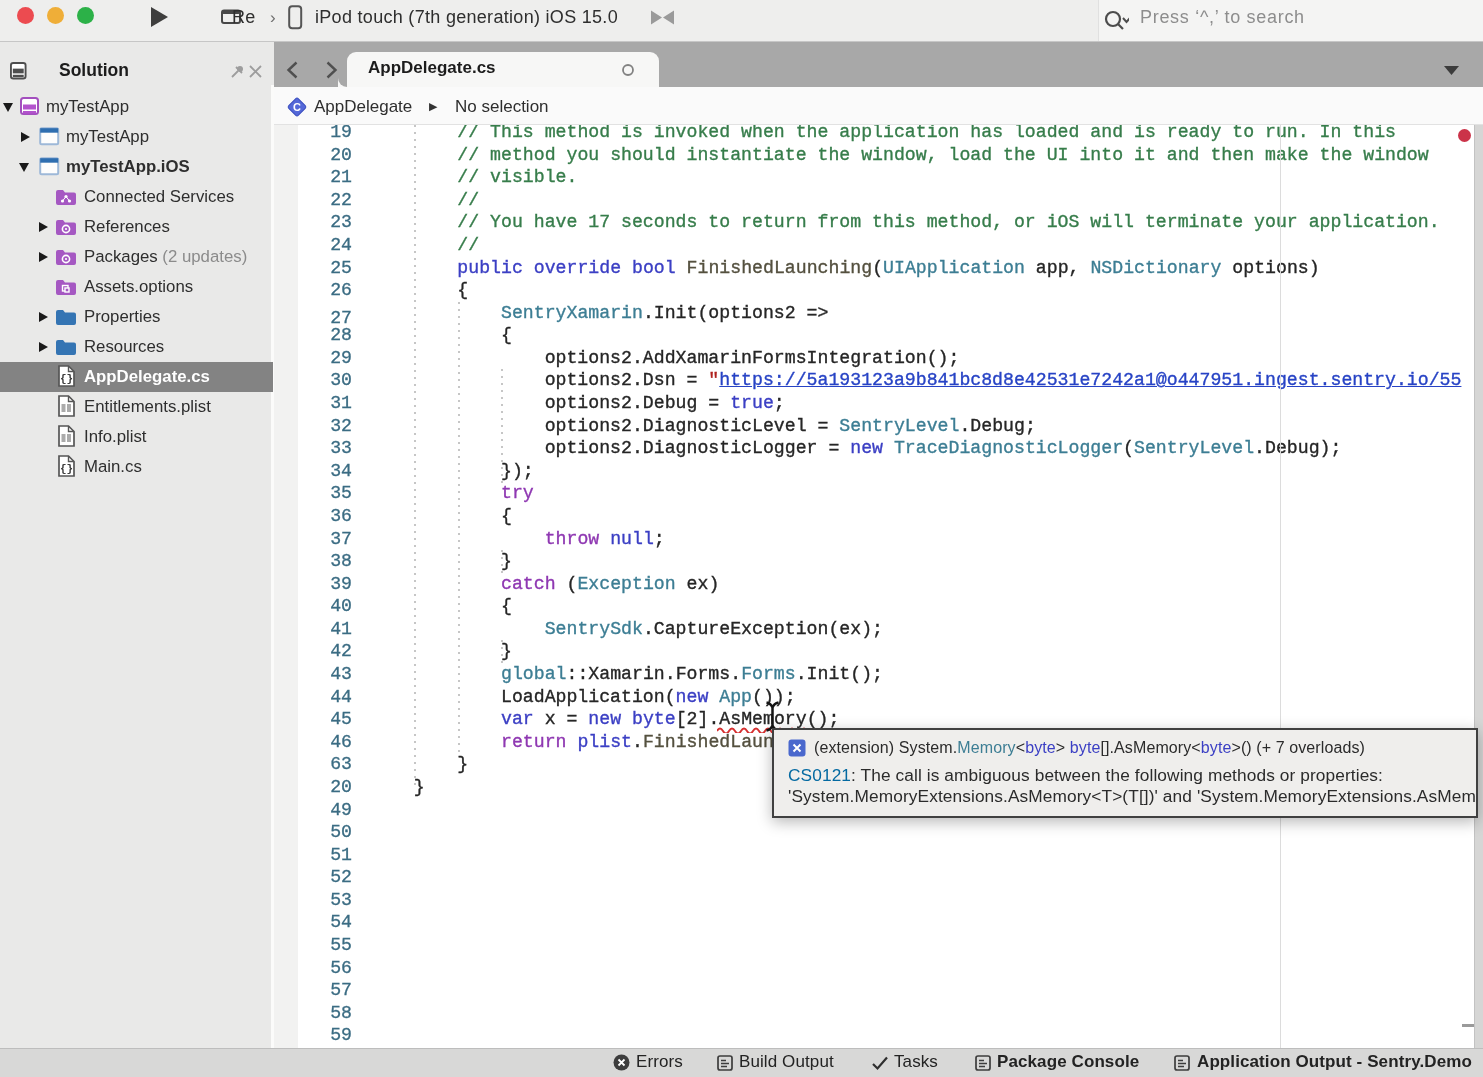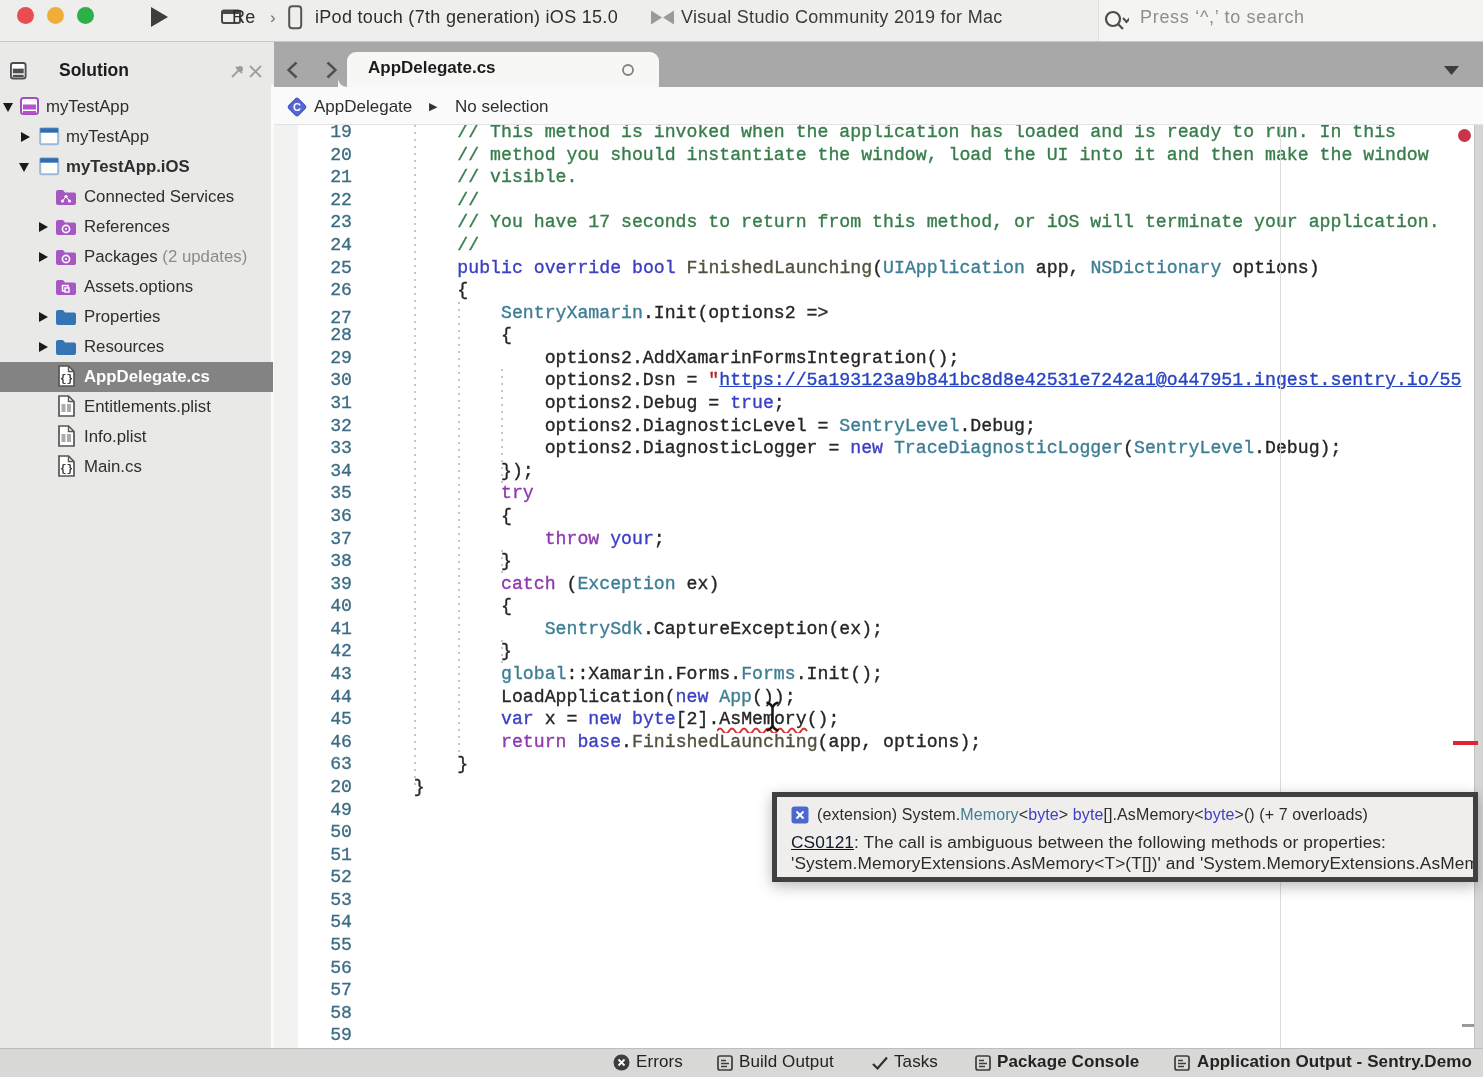--- a/index.html
+++ b/index.html
@@ -34,21 +34,21 @@
      font-family:"Liberation Mono",monospace;font-size:18.2px;color:#3b6c83;-webkit-text-stroke:0.3px;}
   .c{color:#377d4b;}  
   .k{color:#3b3fc4;}  
   .f{color:#8f38b2;}  
   .t{color:#3d7e94;}  
   .m{color:#54503f;}  
   .s{color:#b0231f;}  
   .u{color:#2743c5;text-decoration:underline;}
   .guide{position:absolute;width:2px;background:repeating-linear-gradient(to bottom,#c6c6c6 0 2px,transparent 2px 7px);}
   
-  #tip{left:772px;top:792px;width:706px;height:90px;background:#efeeec;border:5px solid #404040;
+  #tip{left:772px;top:728px;width:706px;height:90px;background:#efeeec;border:2px solid #404040;
        box-shadow:0 4px 14px rgba(0,0,0,.28);box-sizing:border-box;font-size:17.3px;letter-spacing:0.1px;color:#2b2b2b;overflow:hidden;}
   
   #bottombar{left:0;top:1048px;width:1483px;height:29px;background:#d8d8d7;border-top:1px solid #bdbdbd;box-sizing:border-box;}
   .bb-item{position:absolute;top:0;height:28px;line-height:28px;font-size:17px;letter-spacing:0.1px;color:#232323;white-space:nowrap;}
 #code i{font-style:normal}
 </style>
 </head>
 <body>
 <div id="app">
 
@@ -66,21 +66,20 @@
     </svg>
   <div class="abs tb-txt" style="left:232px;">Re</div>
   <div class="abs" style="left:270px;top:8px;font-size:17px;color:#6e6e6e;">›</div>
   <svg class="abs" style="left:288px;top:5px;" width="15" height="25">
       <rect x="1.2" y="1.2" width="12" height="22" rx="3" fill="none" stroke="#555" stroke-width="2"></rect>
     </svg>
   <div class="abs tb-txt" style="left:315px;">iPod touch (7th generation) iOS 15.0</div>
   <svg class="abs" style="left:650px;top:8px;" width="25" height="19">
       <path d="M1 2.5 L12 9.5 L1 16.5 Z M24 2.5 L13 9.5 L24 16.5 Z" fill="#9a9a9a"></path>
     </svg>
-  <div class="abs tb-txt" style="left:681px;color:#3a3a3a;">Visual Studio Community 2019 for Mac</div>
   <svg class="abs" style="left:1103px;top:9px;" width="26" height="24">
       <circle cx="10" cy="10" r="7" fill="none" stroke="#4c4c4c" stroke-width="2.2"></circle>
       <line x1="15" y1="15" x2="20" y2="20" stroke="#4c4c4c" stroke-width="2.2"></line>
       <path d="M20 9 l3.5 4 l3.5 -4" fill="none" stroke="#4c4c4c" stroke-width="2"></path>
     </svg>
   <div class="abs tb-txt" style="left:1140px;color:#8d8d8d;letter-spacing:0.7px;">Press ‘^,’ to search</div>
 
   <div id="sidebar" class="abs"></div>
     <div class="abs" style="left:271px;top:85px;width:3px;height:963px;background:#fbfbfa;"></div>
   <div id="sbrows" class="abs" style="left:0;top:42px;width:273px;height:1006px;overflow:hidden;">
@@ -267,39 +266,39 @@
         <div class="codeline" style="top:289.64px">                options2.DiagnosticLevel = <i class="t">SentryLevel</i>.Debug;</div>
         <div class="lnum" style="top:312.22px">33</div>
         <div class="codeline" style="top:312.22px">                options2.DiagnosticLogger = <i class="k">new</i> <i class="t">TraceDiagnosticLogger</i>(<i class="t">SentryLevel</i>.Debug);</div>
         <div class="lnum" style="top:334.80px">34</div>
         <div class="codeline" style="top:334.80px">            });</div>
         <div class="lnum" style="top:357.38px">35</div>
         <div class="codeline" style="top:357.38px">            <i class="f">try</i></div>
         <div class="lnum" style="top:379.96px">36</div>
         <div class="codeline" style="top:379.96px">            {</div>
         <div class="lnum" style="top:402.54px">37</div>
-        <div class="codeline" style="top:402.54px">                <i class="f">throw</i> <i class="k">your</i>;</div>
+        <div class="codeline" style="top:402.54px">                <i class="f">throw</i> <i class="k">null</i>;</div>
         <div class="lnum" style="top:425.12px">38</div>
         <div class="codeline" style="top:425.12px">            }</div>
         <div class="lnum" style="top:447.70px">39</div>
         <div class="codeline" style="top:447.70px">            <i class="f">catch</i> (<i class="t">Exception</i> ex)</div>
         <div class="lnum" style="top:470.28px">40</div>
         <div class="codeline" style="top:470.28px">            {</div>
         <div class="lnum" style="top:492.86px">41</div>
         <div class="codeline" style="top:492.86px">                <i class="t">SentrySdk</i>.CaptureException(ex);</div>
         <div class="lnum" style="top:515.44px">42</div>
         <div class="codeline" style="top:515.44px">            }</div>
         <div class="lnum" style="top:538.02px">43</div>
         <div class="codeline" style="top:538.02px">            <i class="t">global</i>::Xamarin.Forms.<i class="t">Forms</i>.Init();</div>
         <div class="lnum" style="top:560.60px">44</div>
         <div class="codeline" style="top:560.60px">            LoadApplication(<i class="k">new</i> <i class="t">App</i>());</div>
         <div class="lnum" style="top:583.18px">45</div>
         <div class="codeline" style="top:583.18px">            <i class="k">var</i> x = <i class="k">new</i> <i class="k">byte</i>[2].AsMemory();</div>
         <div class="lnum" style="top:605.76px">46</div>
-        <div class="codeline" style="top:605.76px">            <i class="f">return</i> <i class="k">base</i>.<i class="m">FinishedLaunching</i>(app, options);</div>
+        <div class="codeline" style="top:605.76px">            <i class="f">return</i> <i class="k">plist</i>.<i class="m">FinishedLaunching</i>(app, options);</div>
         <div class="lnum" style="top:628.34px">63</div>
         <div class="codeline" style="top:628.34px">        }</div>
         <div class="lnum" style="top:650.92px">20</div>
         <div class="codeline" style="top:650.92px">    }</div>
         <div class="lnum" style="top:673.50px">49</div>
         <div class="codeline" style="top:673.50px"></div>
         <div class="lnum" style="top:696.08px">50</div>
         <div class="codeline" style="top:696.08px"></div>
         <div class="lnum" style="top:718.66px">51</div>
         <div class="codeline" style="top:718.66px"></div>
@@ -343,21 +342,21 @@
     <div style="position:absolute;left:1179px;top:616px;width:25px;height:4px;background:#e02236;"></div>
     <div style="position:absolute;left:1188px;top:899px;width:12px;height:3px;background:#9a9a9a;"></div>
   </div>
 
   <div id="tip" class="abs">
     <svg style="position:absolute;left:14px;top:9px;" width="18" height="18">
         <rect x="0.5" y="0.5" width="17" height="17" rx="3" fill="#4a68cd"></rect>
         <path d="M5.5 5.5 L12.5 12.5 M12.5 5.5 L5.5 12.5" stroke="#fff" stroke-width="2"></path>
       </svg>
     <div style="position:absolute;left:40px;top:9px;white-space:nowrap;font-size:16px;">(extension) System.<span style="color:#3d7e94">Memory</span>&lt;<span style="color:#3b3fc4">byte</span>&gt; <span style="color:#3b3fc4">byte</span>[].AsMemory&lt;<span style="color:#3b3fc4">byte</span>&gt;() (+ 7 overloads)</div>
-    <div style="position:absolute;left:14px;top:35px;white-space:nowrap;"><span style="color:#0f172a;text-decoration:underline;">CS0121</span>: The call is ambiguous between the following methods or properties:</div>
+    <div style="position:absolute;left:14px;top:35px;white-space:nowrap;"><span style="color:#0369a1;">CS0121</span>: The call is ambiguous between the following methods or properties:</div>
     <div style="position:absolute;left:14px;top:56px;white-space:nowrap;">'System.MemoryExtensions.AsMemory&lt;T&gt;(T[])' and 'System.MemoryExtensions.AsMemory&lt;T&gt;(T[], int)'</div>
   </div>
 
   <div id="bottombar" class="abs"></div>
   <div class="bb-item" style="left:636px;top:1048px;">Errors</div>
   <svg class="abs" style="left:613px;top:1054px;" width="17" height="17">
       <circle cx="8.5" cy="8.5" r="8" fill="#3d3d3d"></circle>
       <path d="M5.5 5.5 L11.5 11.5 M11.5 5.5 L5.5 11.5" stroke="#fff" stroke-width="1.8"></path>
     </svg>
   <div class="bb-item" style="left:739px;top:1048px;">Build Output</div>

